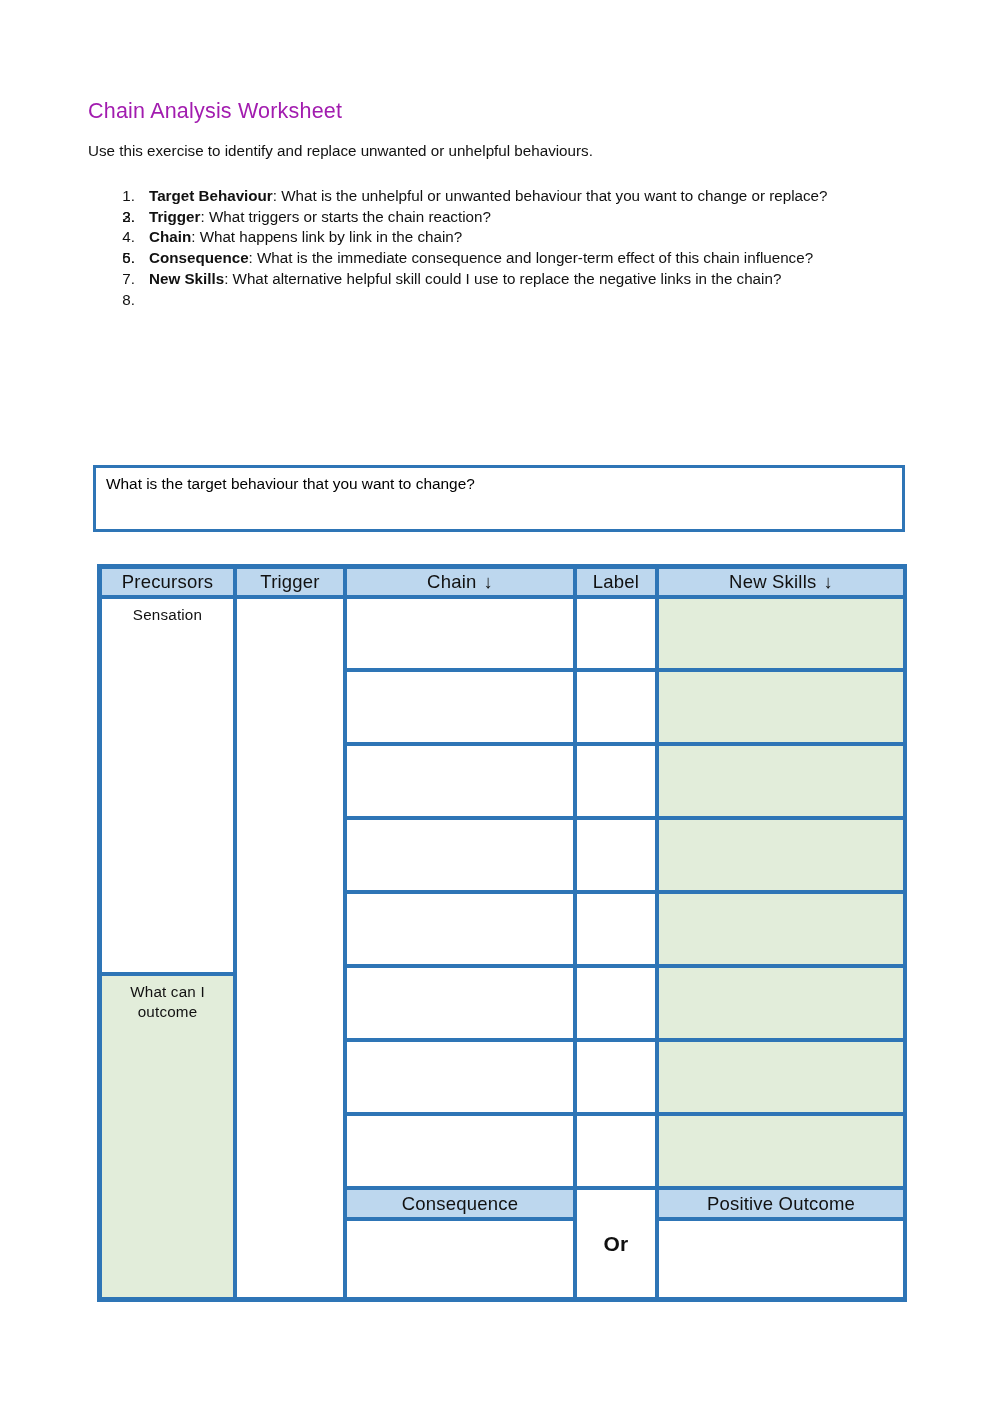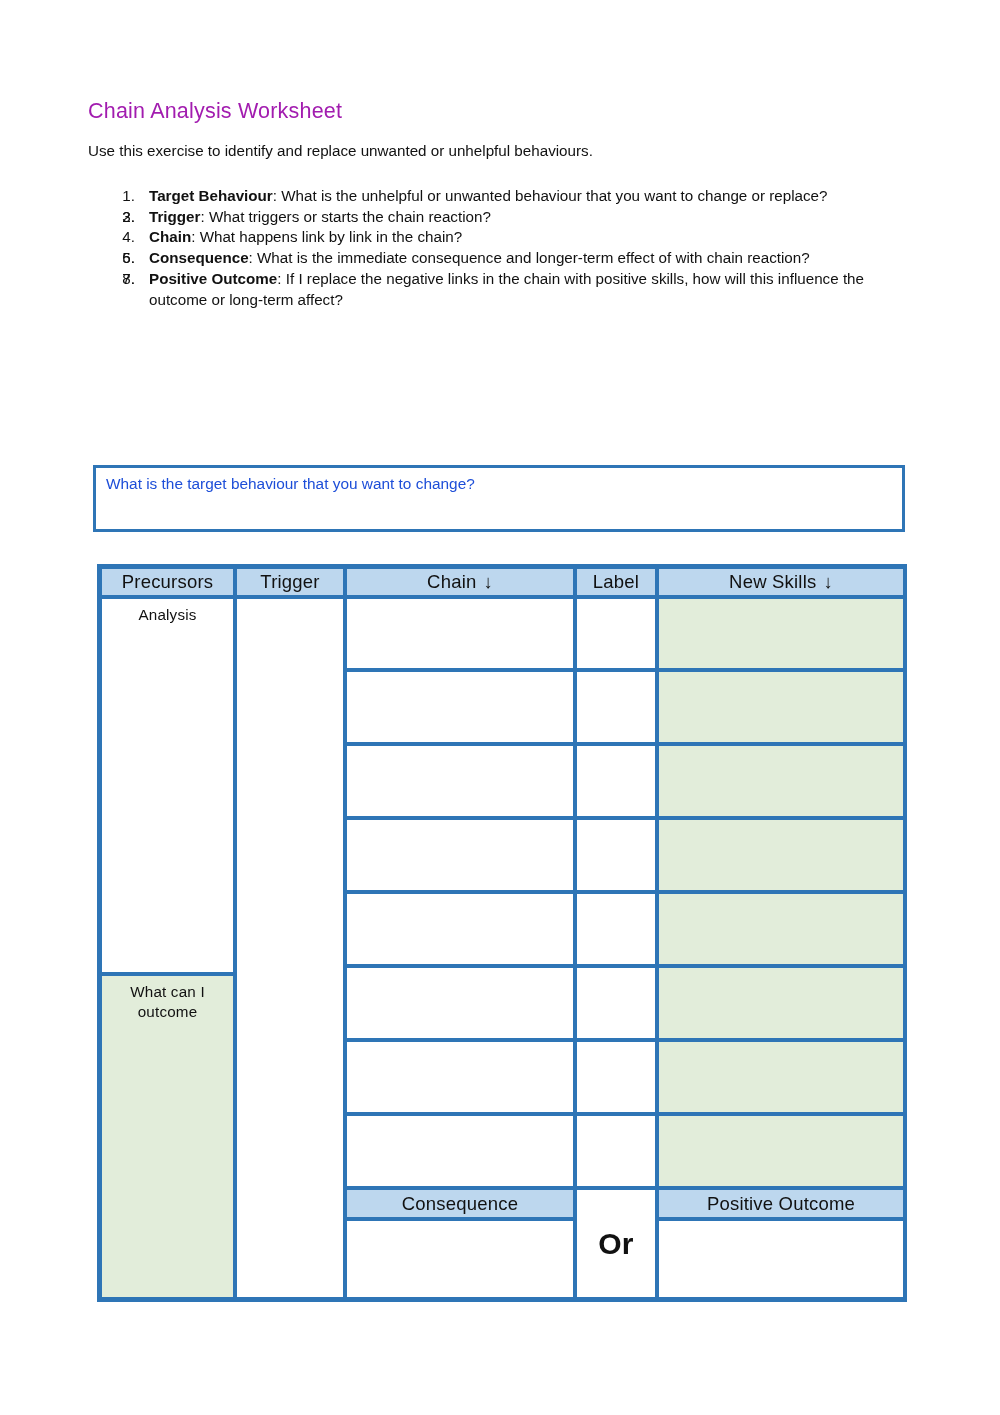--- a/index.html
+++ b/index.html
@@ -82,21 +82,21 @@
     height: 67px;
     border: 3px solid #2e75b6;
     box-sizing: border-box;
     background: #ffffff;
   }
   .target-box .label {
     position: absolute;
     left: 10px;
     top: 7px;
     font-size: 15.4px;
-    color: #1d4ed8;
+    color: #000000;
     white-space: nowrap;
   }
 
   
   .grid {
     position: absolute;
     left: 97px;
     top: 564px;
     width: 810px;
     height: 738px;
@@ -131,21 +131,21 @@
     white-space: normal;
     text-align: center;
     line-height: 20px;
   }
   .cell.pad-t { padding-top: 6px; }
   .cell.or {
     align-items: center;
     justify-content: center;
   }
   .cell.or .ctext {
-    font-size: 30px;
+    font-size: 21px;
     font-weight: 700;
   }
   .arrow { font-size: 19px; }
 
   
   .footer {
     position: absolute;
     left: 0;
     top: 1340px;
     width: 1000px;
@@ -174,28 +174,28 @@
     </li>
     <li>
       <span class="num">4.</span>
       <span class="txt"><b>Chain</b><span>: What happens link by link in the chain?</span></span>
     </li>
     <li>
       <span class="num">5.</span>
     </li>
     <li class="justify">
       <span class="num">6.</span>
-      <span class="txt"><b>Consequence</b><span>: What is the immediate consequence and longer-term effect of with chain reaction?</span></span>
+      <span class="txt"><b>Consequence</b><span>: What is the immediate consequence and longer-term effect of this chain influence?</span></span>
     </li>
     <li>
       <span class="num">7.</span>
+      <span class="txt"><b>New Skills</b><span>: What alternative helpful skill could I use to replace the negative links in the chain?</span></span>
     </li>
     <li>
       <span class="num">8.</span>
-      <span class="txt"><b>Positive Outcome</b><span>: If I replace the negative links in the chain with positive skills, how will this influence the outcome or long-term affect?</span></span>
     </li>
   </ol>
 
   <div class="target-box">
     <div class="label">What is the target behaviour that you want to change?</div>
   </div>
 
   <div class="grid">
 
     <div class="cell hdr" style="left:0px;  top:0px;   width:135px; height:30px;">
@@ -210,21 +210,21 @@
     </div>
     <div class="cell hdr" style="left:475px;top:0px;   width:82px;  height:30px;">
       <span class="ctext">Label</span>
     </div>
     <div class="cell hdr" style="left:557px;top:0px;   width:248px; height:30px;">
       <span class="ctext">New Skills</span>
       <span class="ctext arrow" style="margin-left:7px;">↓</span>
     </div>
 
     <div class="cell small pad-t" style="left:0px; top:30px;  width:135px; height:377px;">
-      <span class="ctext">Analysis</span>
+      <span class="ctext">Sensation</span>
     </div>
     <div class="cell small green pad-t" style="left:0px; top:407px; width:135px; height:325px;">
       <span class="ctext">What can I outcome</span>
     </div>
 
     <div class="cell" style="left:135px; top:30px; width:110px; height:702px;">
       <span class="ctext"></span>
     </div>
 
     <div class="cell" style="left:245px; top:30px;  width:230px; height:73px;">

